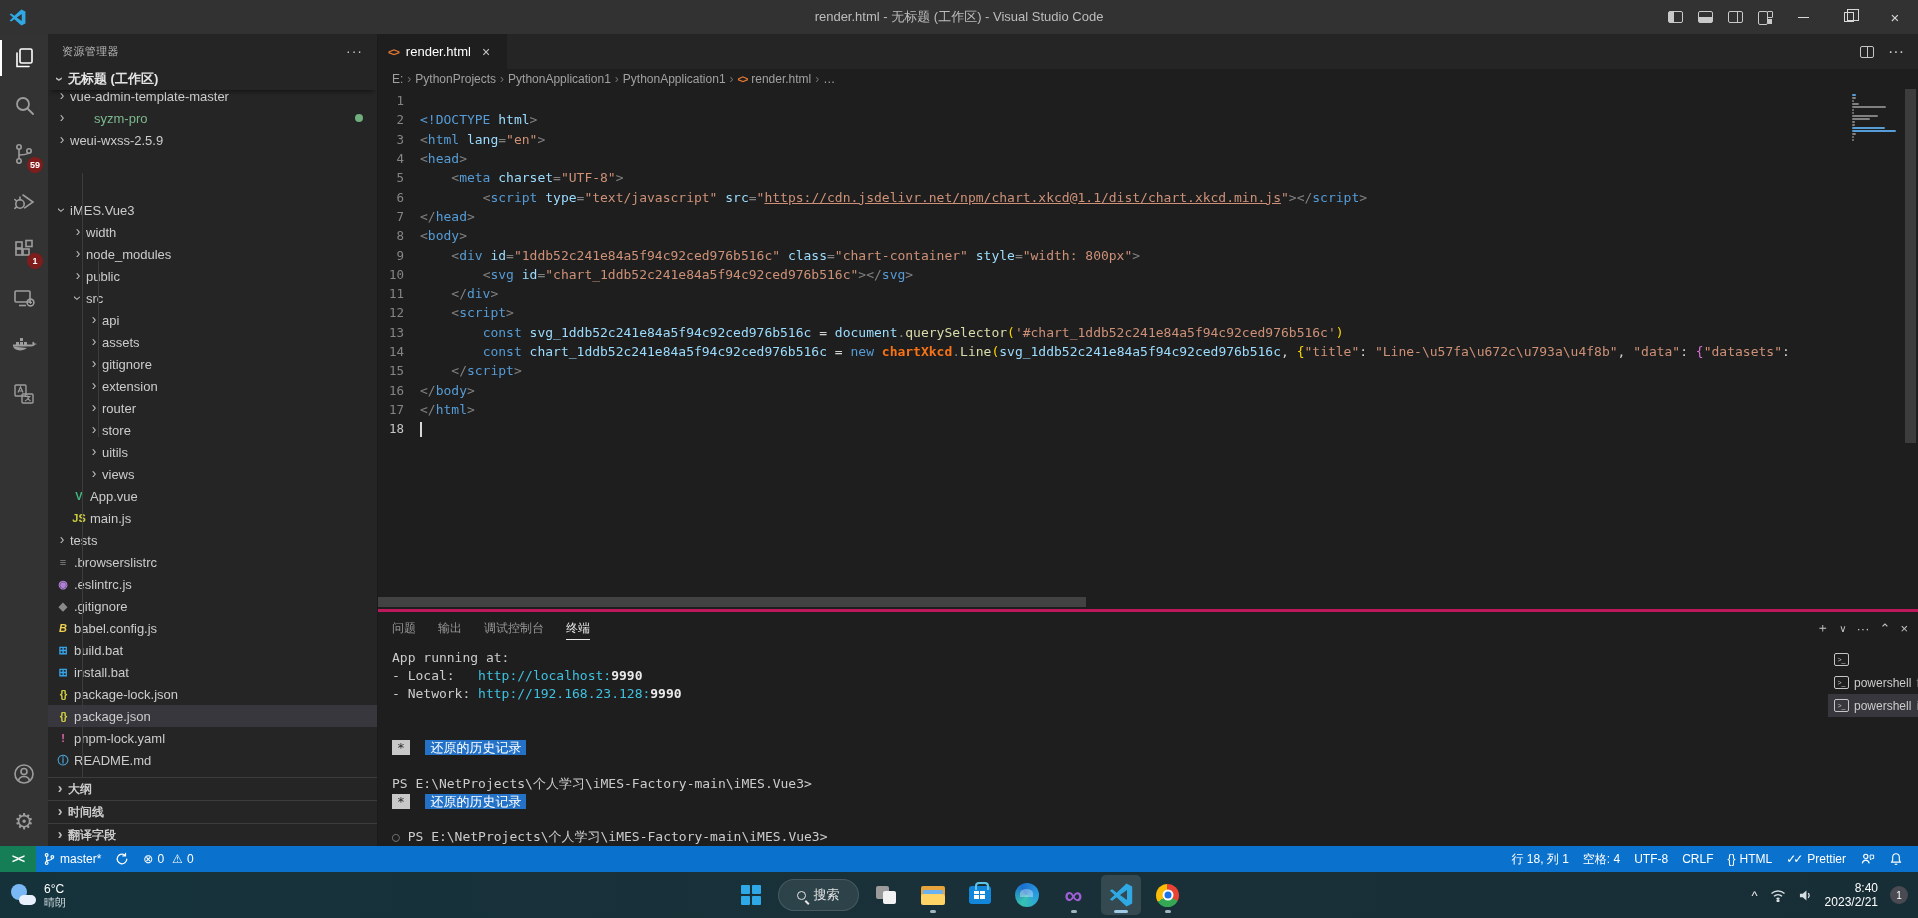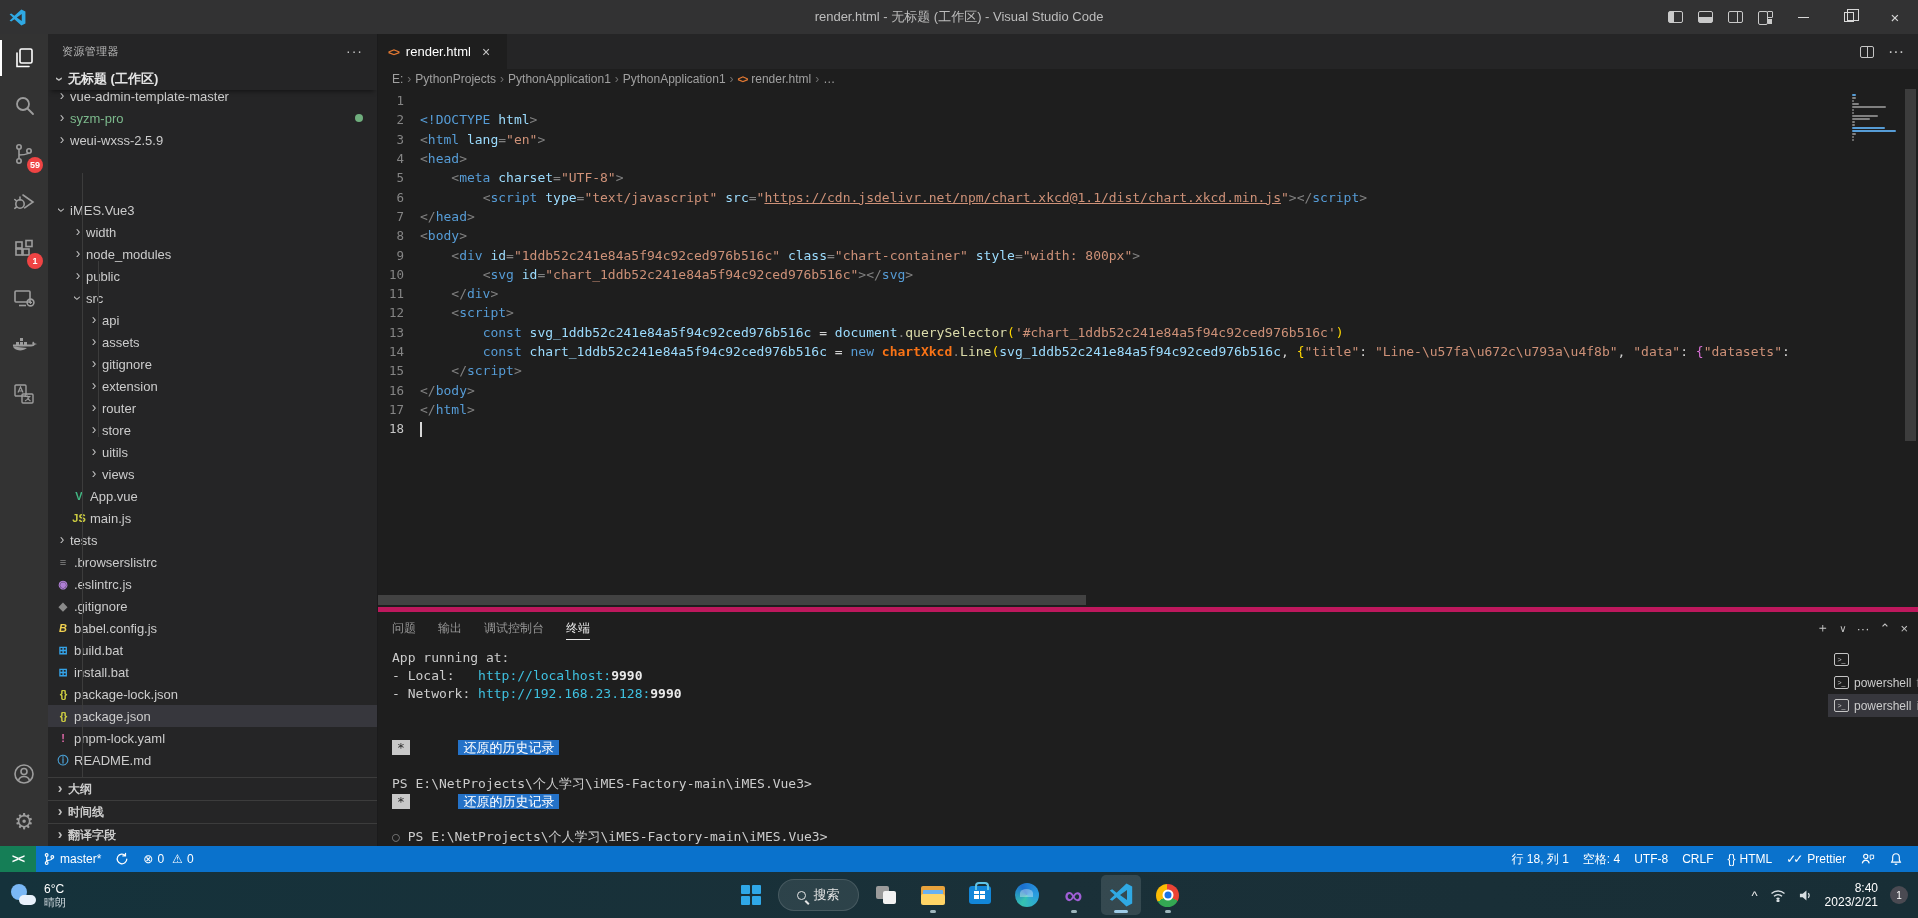--- a/index.html
+++ b/index.html
@@ -25,21 +25,21 @@
   .restore-ico{width:10px;height:10px;border:1px solid #d8d8d8;position:relative;}
   .restore-ico::before{content:"";position:absolute;left:2px;top:-4px;width:10px;height:10px;border:1px solid #d8d8d8;}
   .min-ico{width:11px;height:1px;background:#d8d8d8;}
 
   
   .workbench{flex:1;display:flex;min-height:0;}
   .activitybar{width:48px;background:#333333;display:flex;flex-direction:column;align-items:center;flex:0 0 48px;}
   .act-item{width:48px;height:48px;display:flex;align-items:center;justify-content:center;position:relative;color:#9d9d9d;}
   .act-item.active{color:#ffffff;}
   .act-item.active::before{content:"";position:absolute;left:0;top:6px;bottom:6px;width:2px;background:#ffffff;}
-  .act-badge{position:absolute;right:5px;bottom:5px;min-width:16px;height:16px;border-radius:9px;background:#ef4444;
+  .act-badge{position:absolute;right:5px;bottom:5px;min-width:16px;height:16px;border-radius:9px;background:#7f1d1d;
     color:#fff;font-size:9px;display:flex;align-items:center;justify-content:center;padding:0 3px;font-weight:bold;}
   .act-spacer{flex:1;}
   .gear-glyph{font-size:22px;line-height:1;}
 
   
   .sidebar{width:330px;background:#252526;display:flex;flex-direction:column;flex:0 0 330px;overflow:hidden;border-right:1px solid #1b1b1c;}
   .sb-title{height:34px;display:flex;align-items:center;padding:0 14px;color:#b8b8b8;font-size:11px;letter-spacing:.4px;flex:0 0 34px;}
   .sb-title .more{margin-left:auto;color:#c5c5c5;font-size:14px;letter-spacing:1px;}
   .ws-header{height:22px;display:flex;align-items:center;color:#e5e5e5;font-weight:bold;font-size:13px;padding-left:4px;
     box-shadow:0 4px 5px -3px rgba(0,0,0,.55);position:relative;z-index:2;flex:0 0 22px;}
@@ -81,32 +81,32 @@
   .tk-pun{color:#808080}.tk-tag{color:#569cd6}.tk-attr{color:#9cdcfe}.tk-str{color:#ce9178}
   .tk-strL{color:#ce9178;text-decoration:underline}.tk-kw{color:#569cd6}.tk-var{color:#9cdcfe}
   .tk-fn{color:#dcdcaa}.tk-txt{color:#d4d4d4}.tk-cls{color:#f97316;font-weight:bold}
   .tk-b1{color:#ffd700}.tk-b2{color:#da70d6}
   .minimap{position:absolute;right:18px;top:2px;width:48px;height:56px;}
   .mm-line{height:2px;margin-bottom:1px;border-radius:1px;}
   .vscroll{position:absolute;right:2px;top:0;width:11px;height:68%;background:rgba(121,121,121,.35);}
   .hscroll{position:absolute;left:0;bottom:2px;height:10px;width:46%;background:rgba(121,121,121,.4);}
 
   
-  .panel{flex:0 0 221px;border-top:5px solid #be185d;display:grid;grid-template-columns:1fr 90px;grid-template-rows:32px 1fr;background:#1e1e1e;}
+  .panel{flex:0 0 221px;border-top:3px solid #be185d;display:grid;grid-template-columns:1fr 90px;grid-template-rows:32px 1fr;background:#1e1e1e;}
   .panel-tabs{display:flex;align-items:center;gap:22px;padding-left:14px;}
   .ptab{color:#969696;font-size:12px;height:32px;display:flex;align-items:center;position:relative;}
   .ptab.active{color:#e7e7e7;}
   .ptab.active::after{content:"";position:absolute;left:0;right:0;bottom:4px;height:1px;background:#e7e7e7;}
   .panel-actions{display:flex;align-items:center;gap:10px;color:#c5c5c5;font-size:13px;padding-right:10px;justify-content:flex-end;}
   .pa{display:flex;align-items:center;}
   .terminal{font-family:"DejaVu Sans Mono",monospace;font-size:13px;color:#cccccc;padding:6px 0 0 14px;overflow:hidden;}
   .tline{height:17.8px;white-space:pre;}
   .tt-txt{color:#cccccc}.tt-link{color:#3fc1e0}.tt-port{color:#eaeaea;font-weight:bold}
   .tt-star{background:#c8c8c8;color:#2b2b2b;padding:0 5px;}
-  .tt-hl{background:#2472c8;color:#ffffff;padding:0 5px;margin-left:33px;}
+  .tt-hl{background:#2472c8;color:#ffffff;padding:0 5px;}
   .tt-circ{color:#777777}
   .termlist{display:flex;flex-direction:column;padding-top:4px;}
   .term-item{height:23px;display:flex;align-items:center;gap:5px;color:#cccccc;font-size:12px;padding-left:6px;white-space:nowrap;overflow:hidden;}
   .term-item.sel{background:#37373d;}
   .ps-ico{width:15px;height:13px;border:1px solid #c5c5c5;border-radius:2px;font-size:7px;line-height:11px;text-align:center;color:#c5c5c5;flex:0 0 15px;}
   .term-desc{color:#8a8a8a;}
 
   
   .statusbar{flex:0 0 26px;background:#0a72cc;display:flex;align-items:center;color:#ffffff;font-size:12px;}
   .st-remote{background:#157e56;height:26px;display:flex;align-items:center;padding:0 12px;font-weight:bold;font-size:12px;letter-spacing:-1px;}
@@ -276,21 +276,21 @@
         <span class="chev open">›</span>
         <span>无标题 (工作区)</span>
       </div>
       <div class="tree">
           <div class="tree-row" style="padding-left: 6px; margin-top: -5px;">
             <span class="chev">›</span>
             <span>vue-admin-template-master</span>
           </div>
           <div class="tree-row" style="padding-left: 6px;">
             <span class="chev">›</span>
-            <span style="color: rgb(124, 185, 140);">syzm-pro</span>
+            <span style="color: rgb(124, 185, 140); margin-left: 24px;">syzm-pro</span>
             <span class="dot"></span>
           </div>
           <div class="tree-row" style="padding-left: 6px;">
             <span class="chev">›</span>
             <span>weui-wxss-2.5.9</span>
           </div>
           <div class="tree-row" style="padding-left: 6px; margin-top: 48px;">
             <span class="chev open">›</span>
             <span>iMES.Vue3</span>
           </div>

